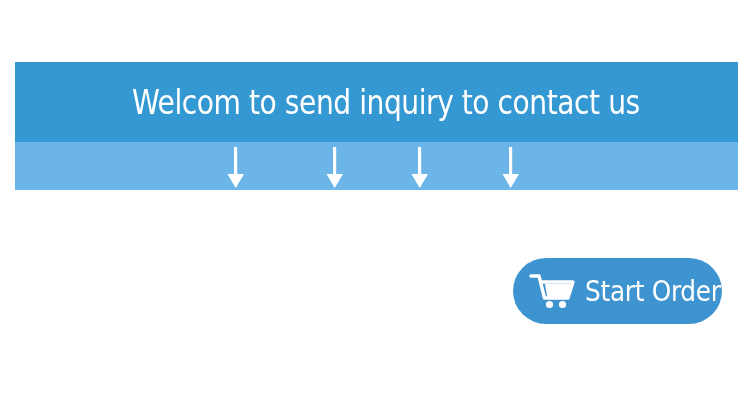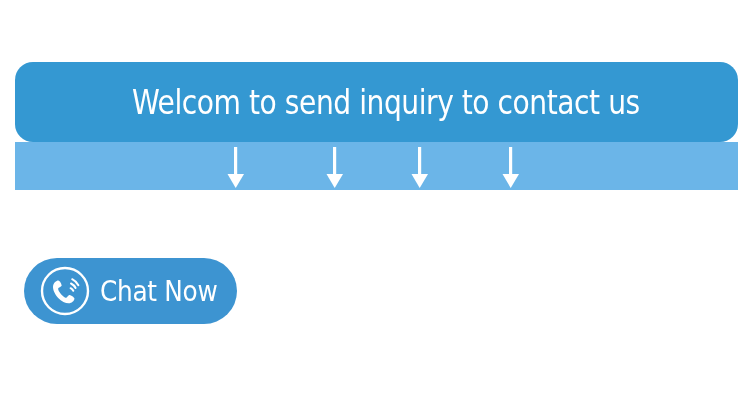--- a/index.html
+++ b/index.html
@@ -28,21 +28,20 @@
     left: 15px;
     top: 62px;
     width: 723px;
     height: 80px;
     background: #3498d2;
     display: flex;
     align-items: center;
     justify-content: center;
     box-sizing: border-box;
     padding-left: 18px;
-    border-radius: 18px;
   }
   .banner-title {
     color: #ffffff;
     font-family: "DejaVu Sans Condensed", "Liberation Sans Narrow", "Liberation Sans", sans-serif;
     font-size: 34px;
     font-weight: 300;
     letter-spacing: -0.5px;
     line-height: 1;
     white-space: nowrap;
     transform: scaleX(0.92);
@@ -154,29 +153,28 @@
   </div>
   <div class="arrow arrow-4">
     <svg width="22" height="42" viewBox="0 0 22 42" aria-hidden="true">
       <rect x="9" y="0" width="3.2" height="28" fill="#ffffff"></rect>
       <polygon points="2.5,27 19,27 10.7,41" fill="#ffffff"></polygon>
     </svg>
   </div>
 
   <div class="btn-row">
 
-    <div class="cta-btn btn-chat">
+
+
+    <div class="cta-btn btn-order">
       <span class="ico">
-        <svg width="54" height="54" viewBox="0 0 54 54" aria-hidden="true">
-          <circle cx="27" cy="27" r="23" fill="none" stroke="#ffffff" stroke-width="2.4"></circle>
-          <path d="M20.2 16.5c-1.9 0-4.6 2.4-5.1 5.2-0.6 3.5 1.6 8.4 5.1 12.2 3.6 3.9 8.4 5.9 11.6 5.3 2.8-0.5 4.8-3.2 4.6-4.9-0.1-0.9-3.8-3.3-4.9-3.3-0.9 0-1.6 1.1-2.3 2.1-0.6 0.8-1.3 0.9-2.3 0.3-1.4-0.8-3.1-2.3-4.4-3.9-1.2-1.5-2.1-3.1-2.3-4.2-0.2-0.9 0.2-1.4 1.1-1.8 1.1-0.5 2.3-1 2.4-1.9 0.1-1.1-1.7-5.2-3.5-5.2z" fill="#ffffff"></path>
-          <path d="M33 19.5a10.5 10.5 0 0 1 4.6 4.4" fill="none" stroke="#ffffff" stroke-width="2" stroke-linecap="round"></path>
-          <path d="M32.6 24.2a6 6 0 0 1 2.7 2.6" fill="none" stroke="#ffffff" stroke-width="2" stroke-linecap="round"></path>
-          <path d="M34.2 15.2a15 15 0 0 1 6.2 6" fill="none" stroke="#ffffff" stroke-width="2" stroke-linecap="round"></path>
+        <svg width="52" height="52" viewBox="0 0 52 52" aria-hidden="true">
+          <path d="M4 11 H12 L17.5 33 H41 L46 17 H15" fill="none" stroke="#ffffff" stroke-width="3.4" stroke-linecap="round" stroke-linejoin="round"></path>
+          <path d="M18 19 H44.2 L40.2 32 H20.2 Z" fill="#ffffff"></path>
+          <circle cx="22.5" cy="39.5" r="3.6" fill="#ffffff"></circle>
+          <circle cx="35.5" cy="39.5" r="3.6" fill="#ffffff"></circle>
         </svg>
       </span>
-      <span class="label">Chat Now</span>
+      <span class="label">Start Order</span>
     </div>
-
-
 
   </div>
 </div>
 
 </body></html>

